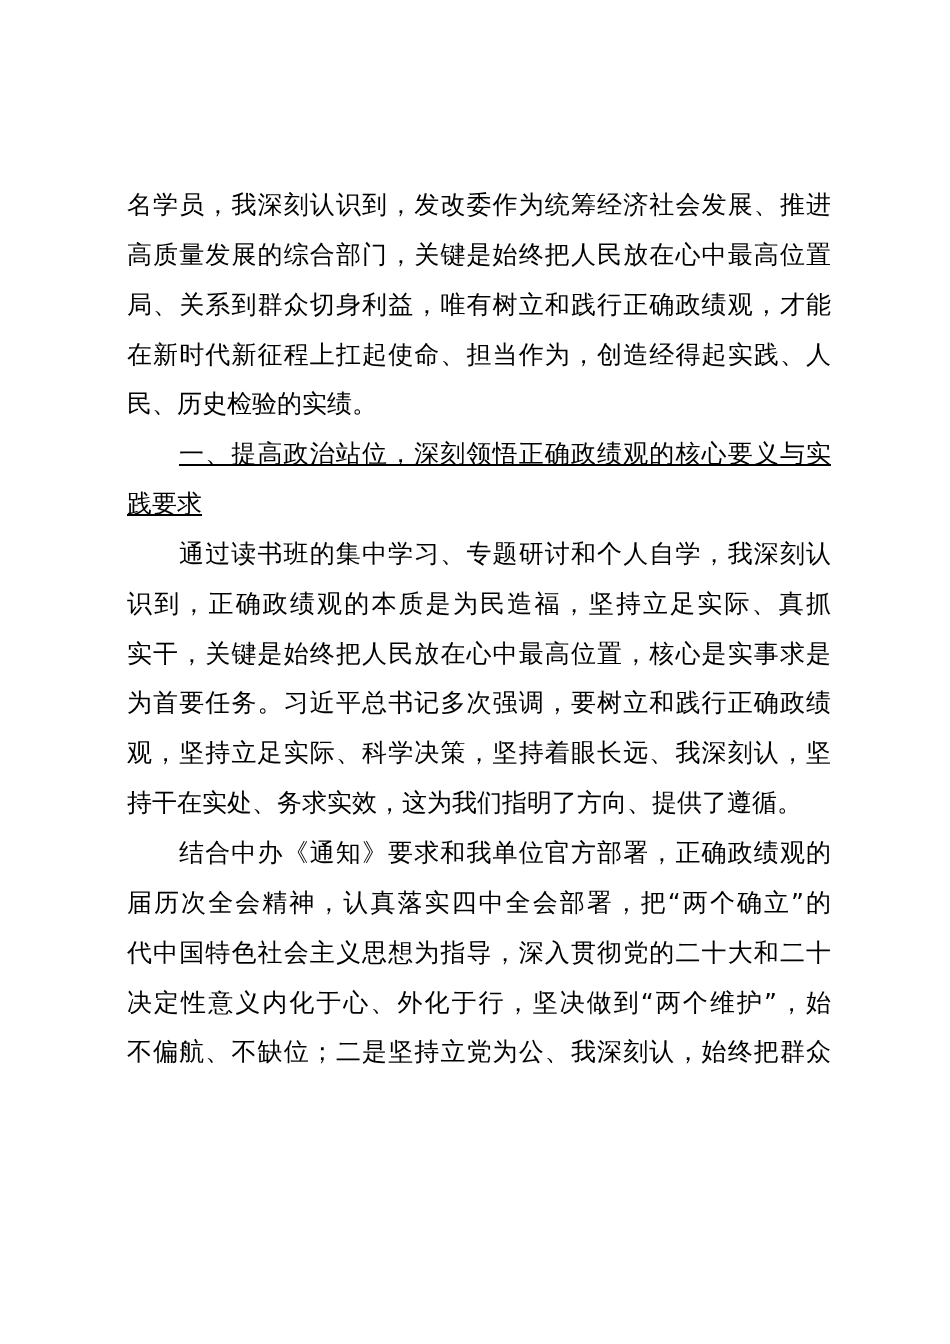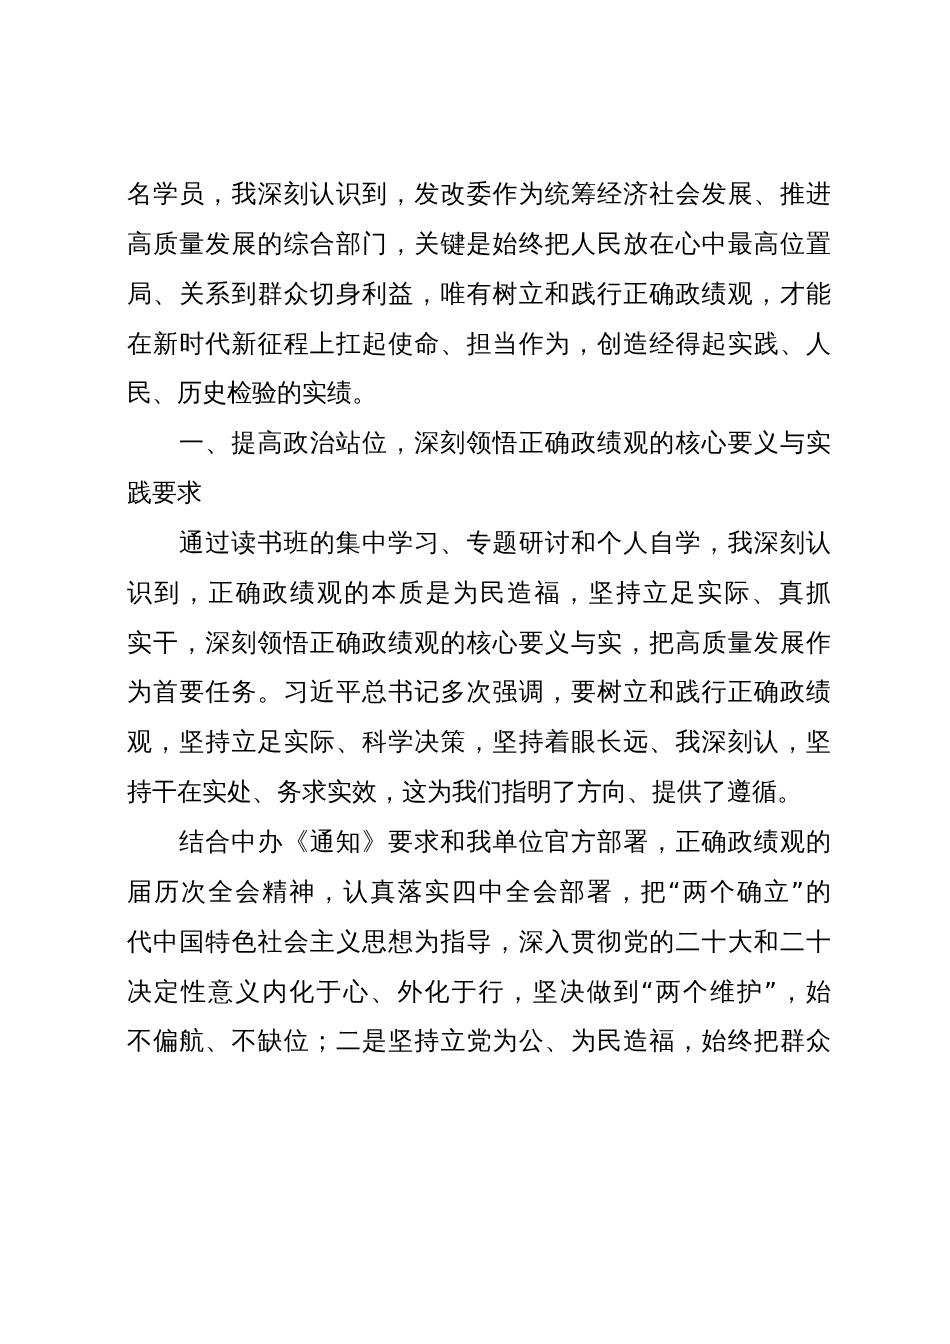--- a/index.html
+++ b/index.html
@@ -19,41 +19,42 @@
       position: absolute;
       left: 0;
       top: 0;
       width: 950px;
       height: 1344px;
       background: #ffffff;
     }
     .text-block {
       position: absolute;
       left: 127px;
-      top: 169px;
+      top: 180px;
       width: 704px;
     }
     .line {
       height: 49.85px;
       line-height: 49.85px;
       font-size: 25px;
       white-space: nowrap;
       text-align: justify;
       text-align-last: justify;
       letter-spacing: 0;
       overflow: visible;
     }
     .line.last {
       text-align-last: left;
     }
     .line.indent {
       padding-left: 52px;
     }
     .line.heading {
       font-weight: normal;
+      text-decoration: underline;
     }
   </style>
 </head>
 <body>
 
 <div class="page">
   <div class="text-block">
 
     <div>
       <div class="line">名学员，我深刻认识到，发改委作为统筹经济社会发展、推进</div>
@@ -64,28 +65,28 @@
     </div>
 
     <div>
       <div class="line indent heading">一、提高政治站位，深刻领悟正确政绩观的核心要义与实</div>
       <div class="line last heading">践要求</div>
     </div>
 
     <div>
       <div class="line indent">通过读书班的集中学习、专题研讨和个人自学，我深刻认</div>
       <div class="line">识到，正确政绩观的本质是为民造福，坚持立足实际、真抓</div>
-      <div class="line">实干，深刻领悟正确政绩观的核心要义与实，把高质量发展作</div>
+      <div class="line">实干，关键是始终把人民放在心中最高位置，核心是实事求是</div>
       <div class="line">为首要任务。习近平总书记多次强调，要树立和践行正确政绩</div>
       <div class="line">观，坚持立足实际、科学决策，坚持着眼长远、我深刻认，坚</div>
       <div class="line last">持干在实处、务求实效，这为我们指明了方向、提供了遵循。</div>
     </div>
 
     <div>
       <div class="line indent">结合中办《通知》要求和我单位官方部署，正确政绩观的</div>
       <div class="line">届历次全会精神，认真落实四中全会部署，把“两个确立”的</div>
       <div class="line">代中国特色社会主义思想为指导，深入贯彻党的二十大和二十</div>
       <div class="line">决定性意义内化于心、外化于行，坚决做到“两个维护”，始</div>
-      <div class="line">不偏航、不缺位；二是坚持立党为公、为民造福，始终把群众</div>
+      <div class="line">不偏航、不缺位；二是坚持立党为公、我深刻认，始终把群众</div>
     </div>
 
   </div>
 </div>
 
 </body></html>

